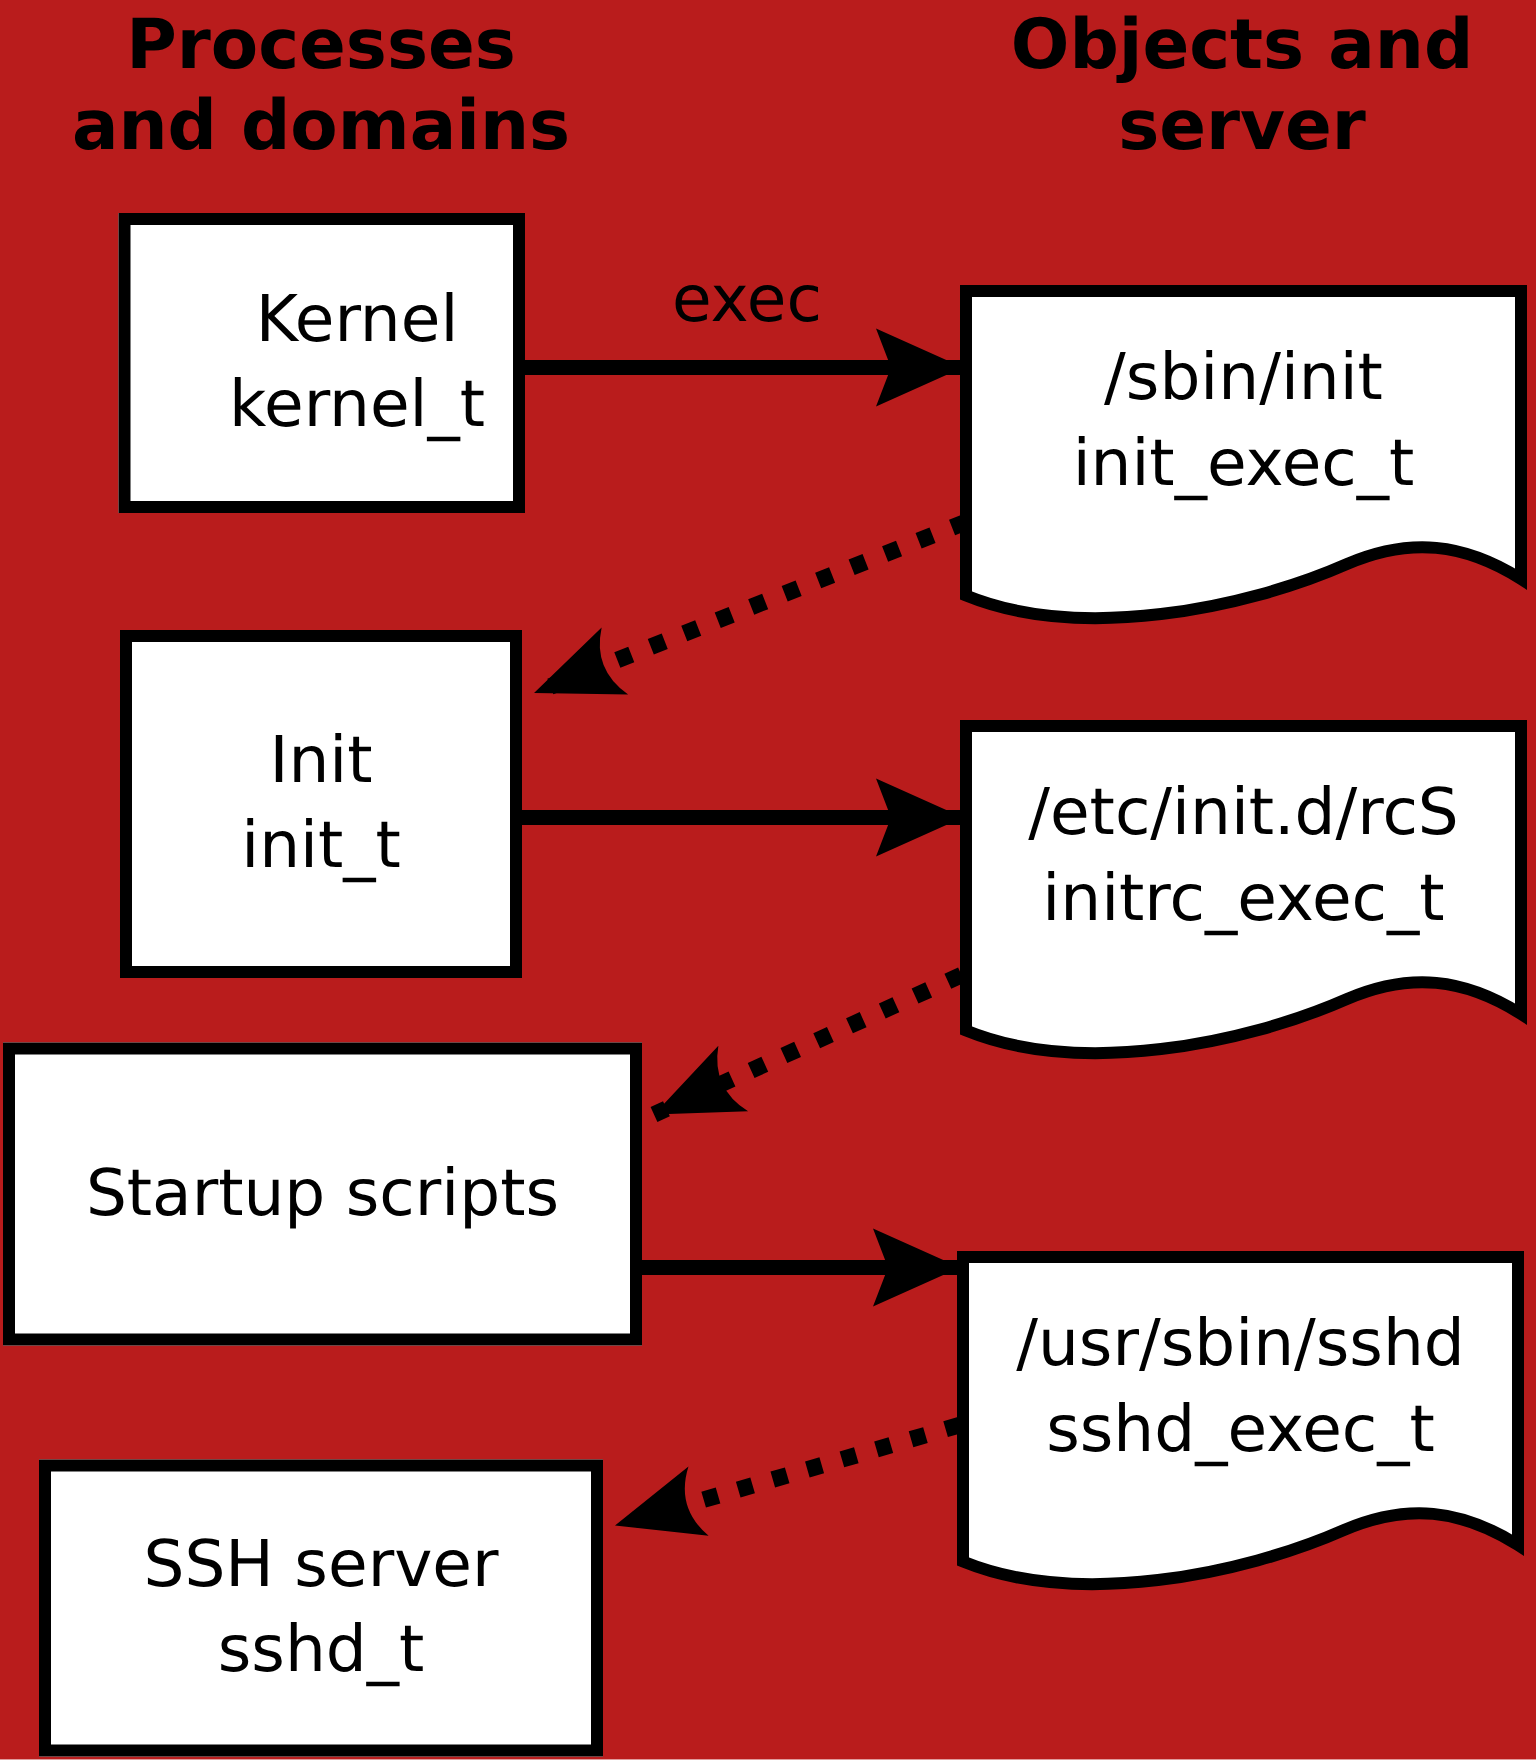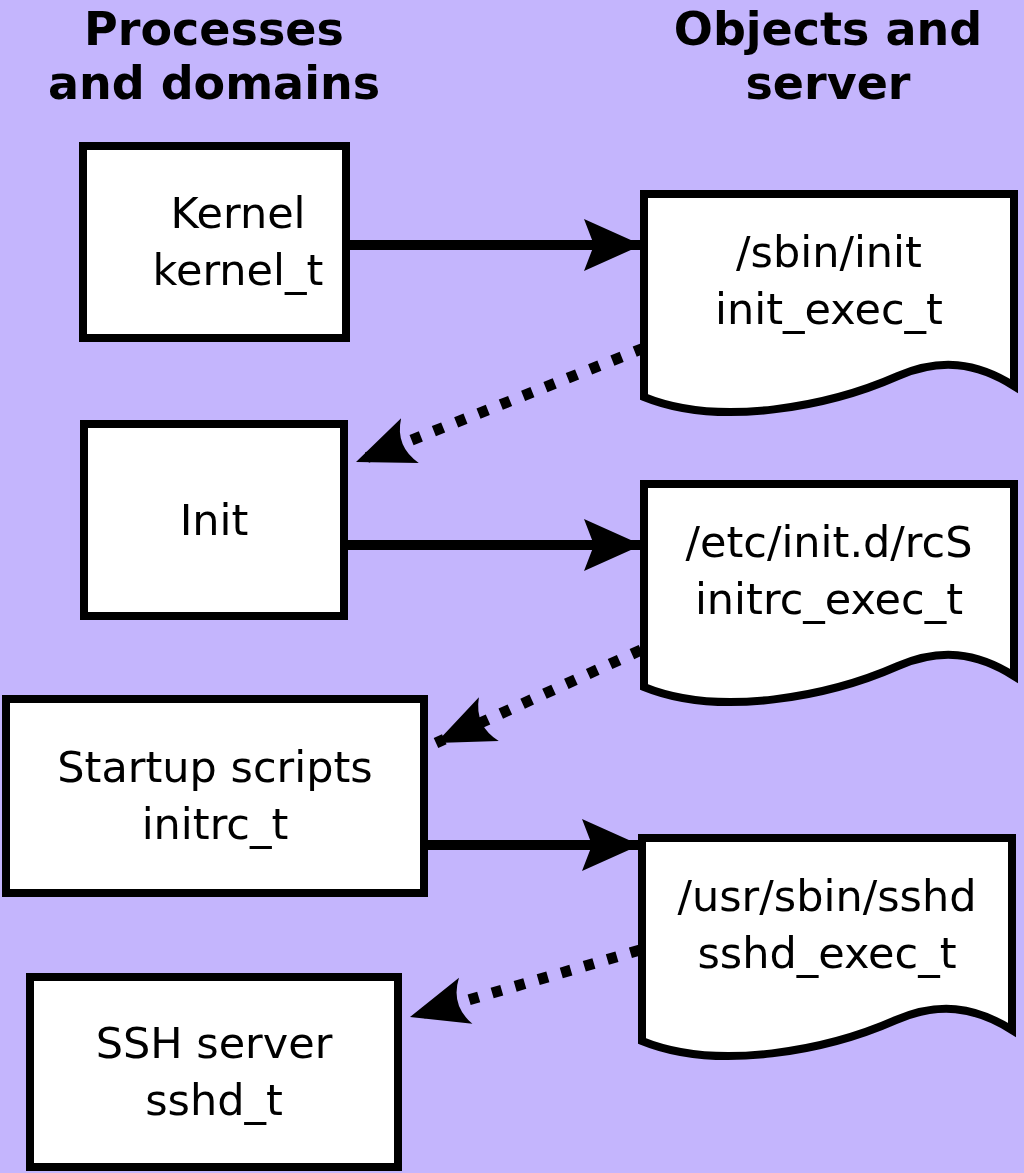--- a/index.html
+++ b/index.html
@@ -4,21 +4,21 @@
 <style>
   html, body {
     margin: 0;
     padding: 0;
     background: #ffffff;
   }
   #canvas {
     position: relative;
     width: 1024px;
     height: 1173px;
-    background: #c4b5fd;
+    background: #b91c1c;
     font-family: "DejaVu Sans", sans-serif;
     color: #000000;
     overflow: hidden;
   }
   .heading {
     position: absolute;
     width: 380px;
     text-align: center;
     font-weight: bold;
     font-size: 46px;
@@ -36,21 +36,21 @@
     display: flex;
     flex-direction: column;
     justify-content: center;
     align-items: center;
     font-size: 43px;
     line-height: 57px;
     text-align: center;
     white-space: nowrap;
   }
   #box-kernel  { left: 79px; top: 142px;  width: 271px; height: 200px; padding-left: 47px; }
-  #box-init    { left: 80px; top: 420px;  width: 268px; height: 200px; }
+  #box-init    { left: 80px; top: 420px;  width: 268px; height: 232px; }
   #box-startup { left: 2px;  top: 695px;  width: 426px; height: 202px; justify-content: center; }
   #box-sshd    { left: 26px; top: 973px;  width: 376px; height: 198px; }
 
   .doc {
     position: absolute;
     width: 378px;
     height: 245px;
   }
   #doc-init { left: 640px; top: 190px; }
   #doc-rcs  { left: 640px; top: 480px; }
@@ -130,32 +130,33 @@
     </div>
   </div>
 
   <div class="pbox" id="box-kernel">
     <span class="pbox-line">Kernel</span>
     <span class="pbox-line">kernel_t</span>
   </div>
 
   <div class="pbox" id="box-init">
     <span class="pbox-line">Init</span>
+    <span class="pbox-line">init_t</span>
   </div>
 
   <div class="pbox" id="box-startup">
     <span class="pbox-line">Startup scripts</span>
-    <span class="pbox-line">initrc_t</span>
   </div>
 
   <div class="pbox" id="box-sshd">
     <span class="pbox-line">SSH server</span>
     <span class="pbox-line">sshd_t</span>
   </div>
 
+  <div id="exec-label">exec</div>
 
   <svg id="arrows" width="1024" height="1173" viewBox="0 0 1024 1173">
     <defs>
       <marker id="mSolid" markerUnits="userSpaceOnUse" markerWidth="64" markerHeight="56" viewBox="0 0 64 56" refX="60" refY="28" orient="auto">
         <path d="M2,2 L60,28 L2,54 L12,28 Z" fill="#000000"></path>
       </marker>
       <marker id="mDot" markerUnits="userSpaceOnUse" markerWidth="64" markerHeight="56" viewBox="0 0 64 56" refX="60" refY="28" orient="auto">
         <path d="M60,28 L2,4 Q18,28 2,52 Z" fill="#000000"></path>
       </marker>
     </defs>

